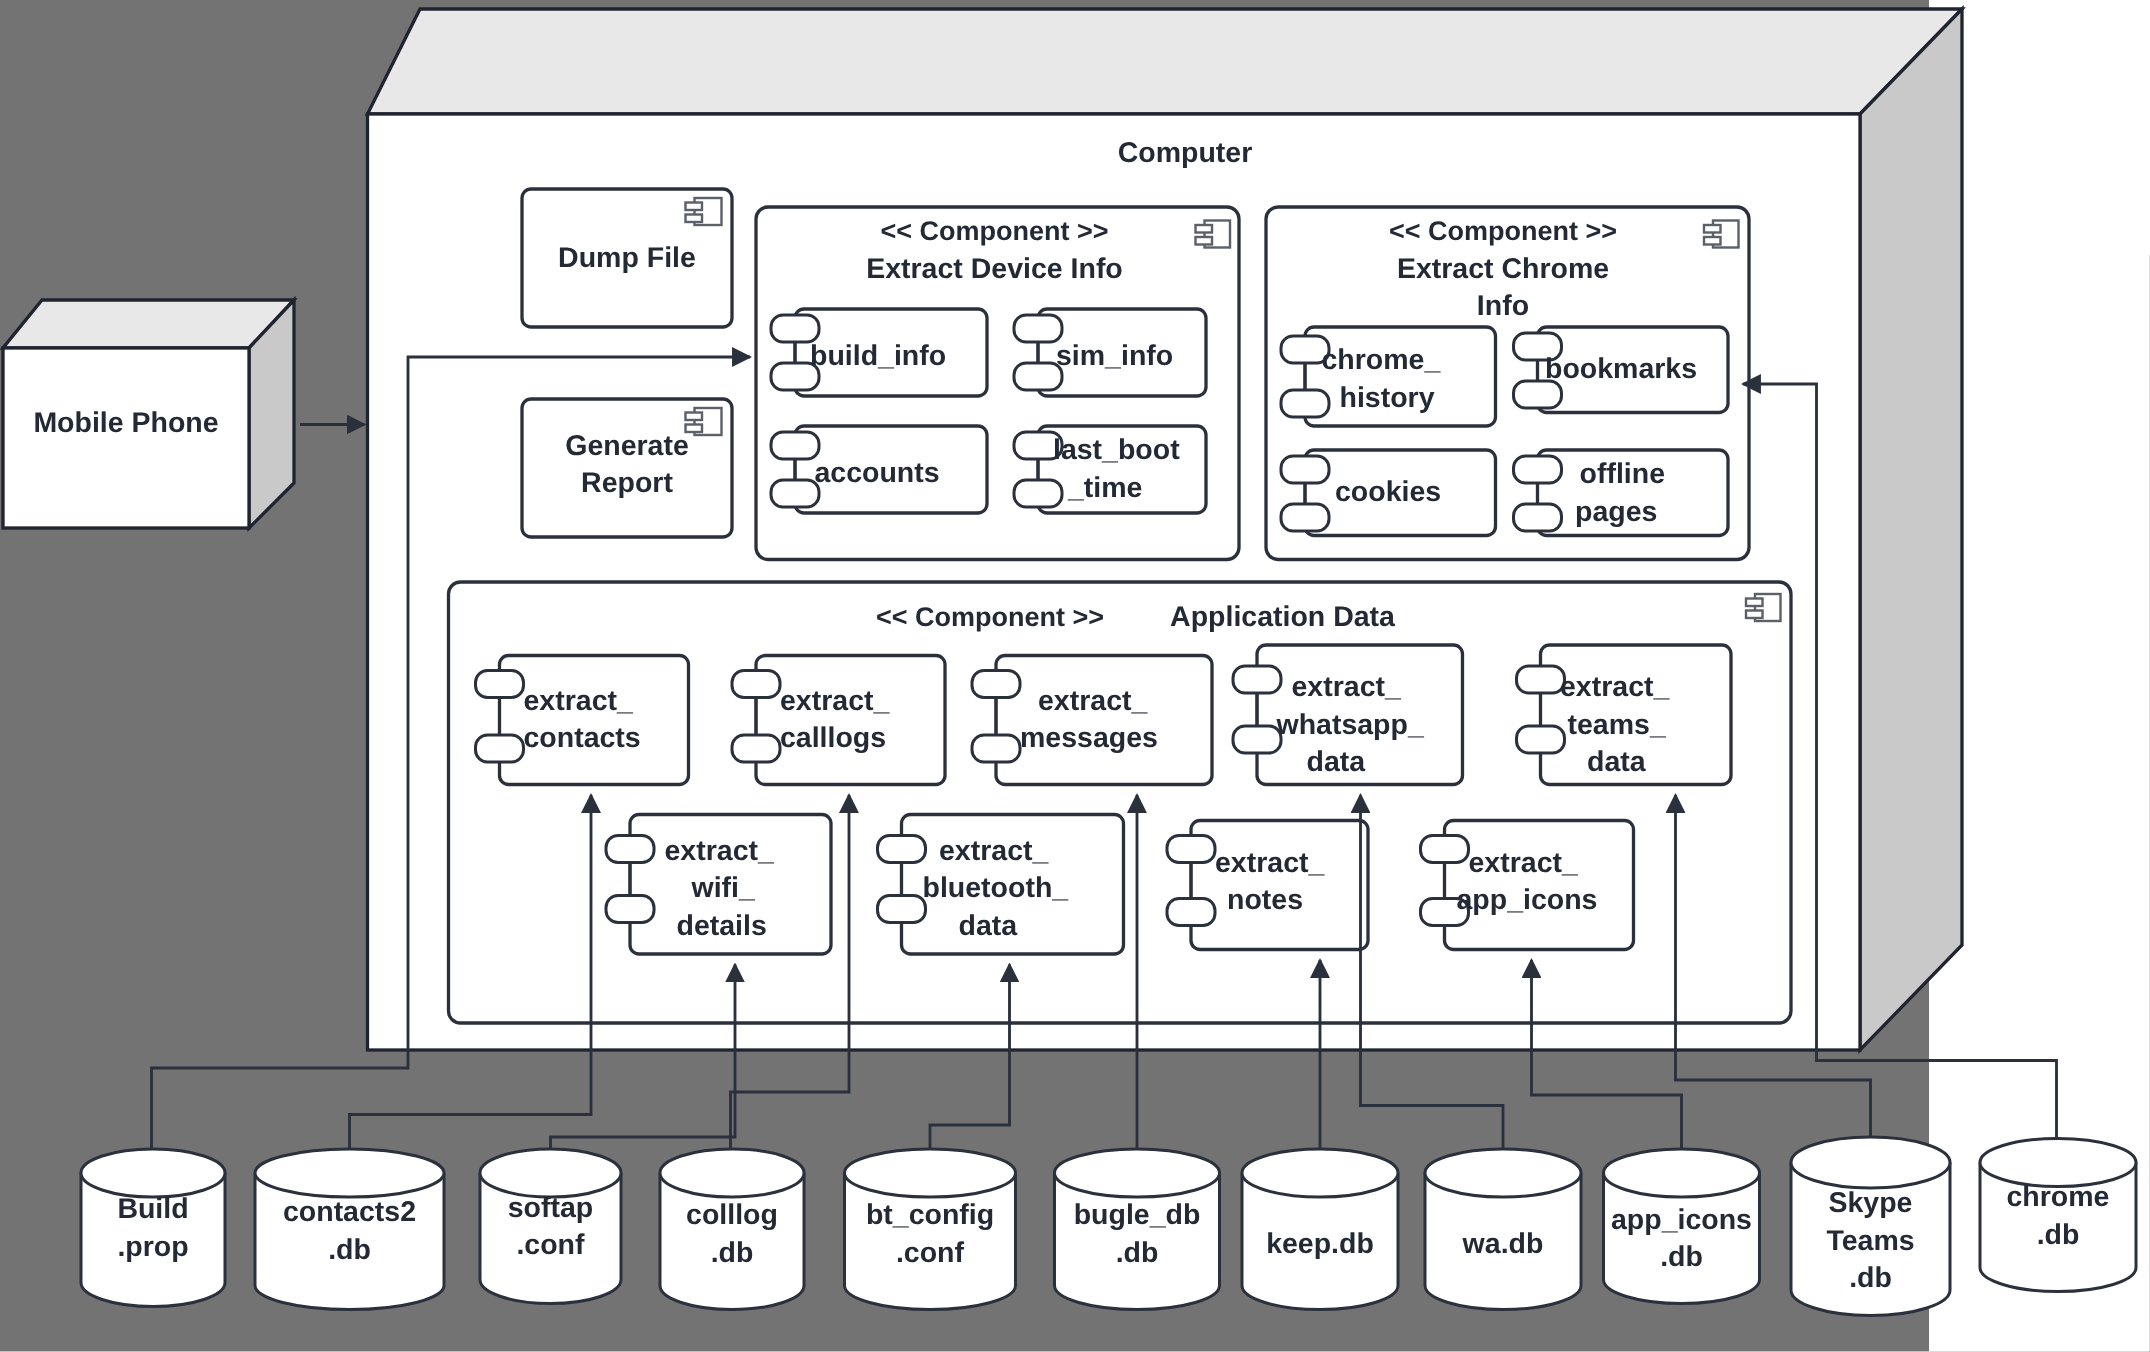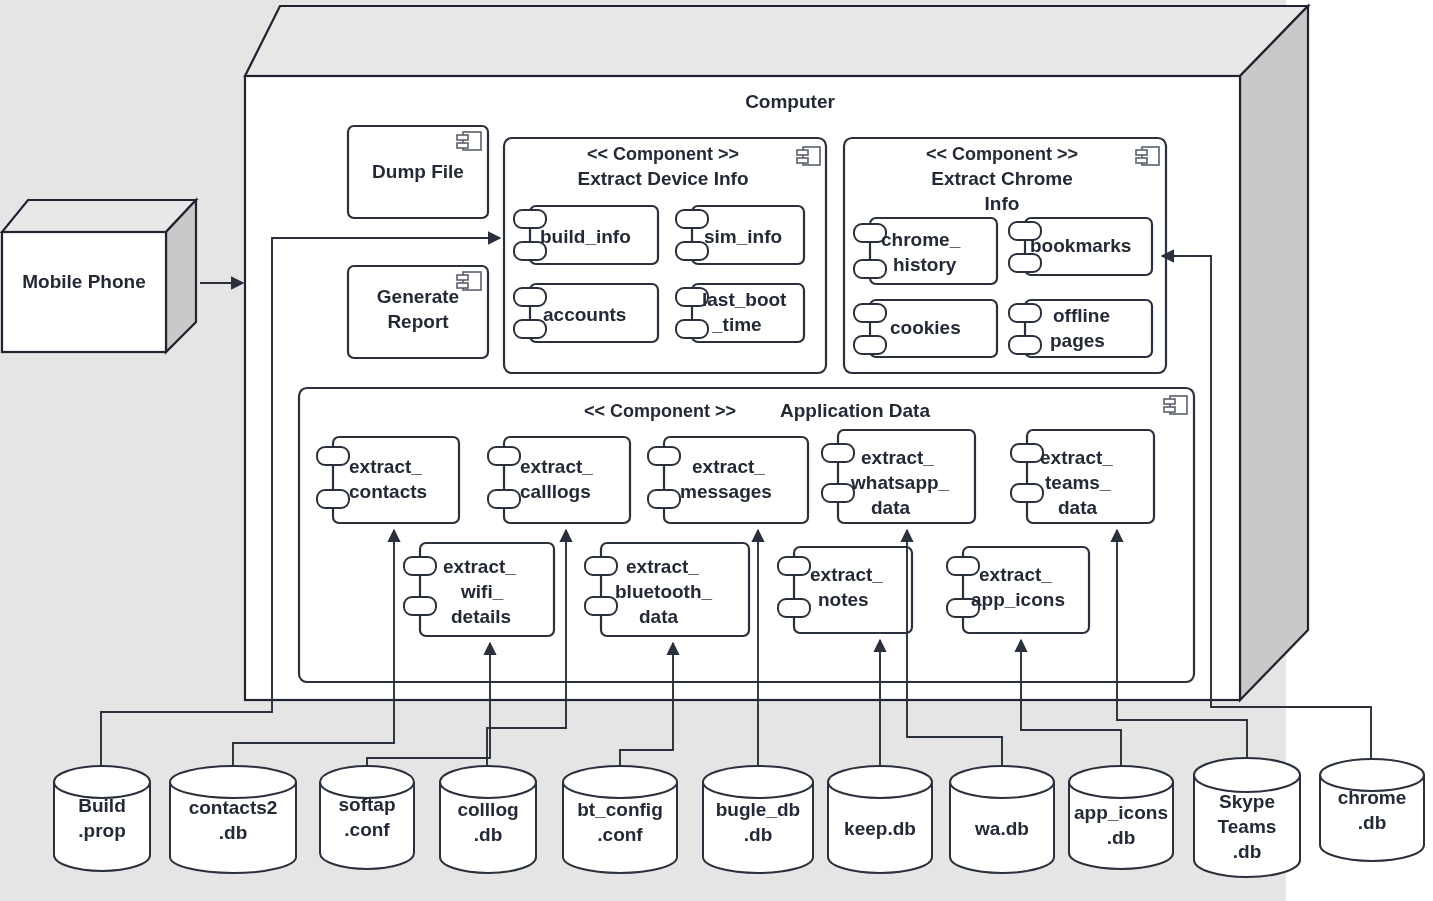--- a/index.html
+++ b/index.html
@@ -4,21 +4,21 @@
 <style>
   html, body {
     margin: 0;
     padding: 0;
     background: #ffffff;
   }
   #stage {
     position: relative;
     width: 1286px;
     height: 901px;
-    background: #e5e5e5;
+    background: #737373;
     font-family: "Liberation Sans", sans-serif;
   }
   svg#diagram {
     position: absolute;
     left: 0;
     top: 0;
     width: 1433px;
     height: 901px;
     display: block;
   }

